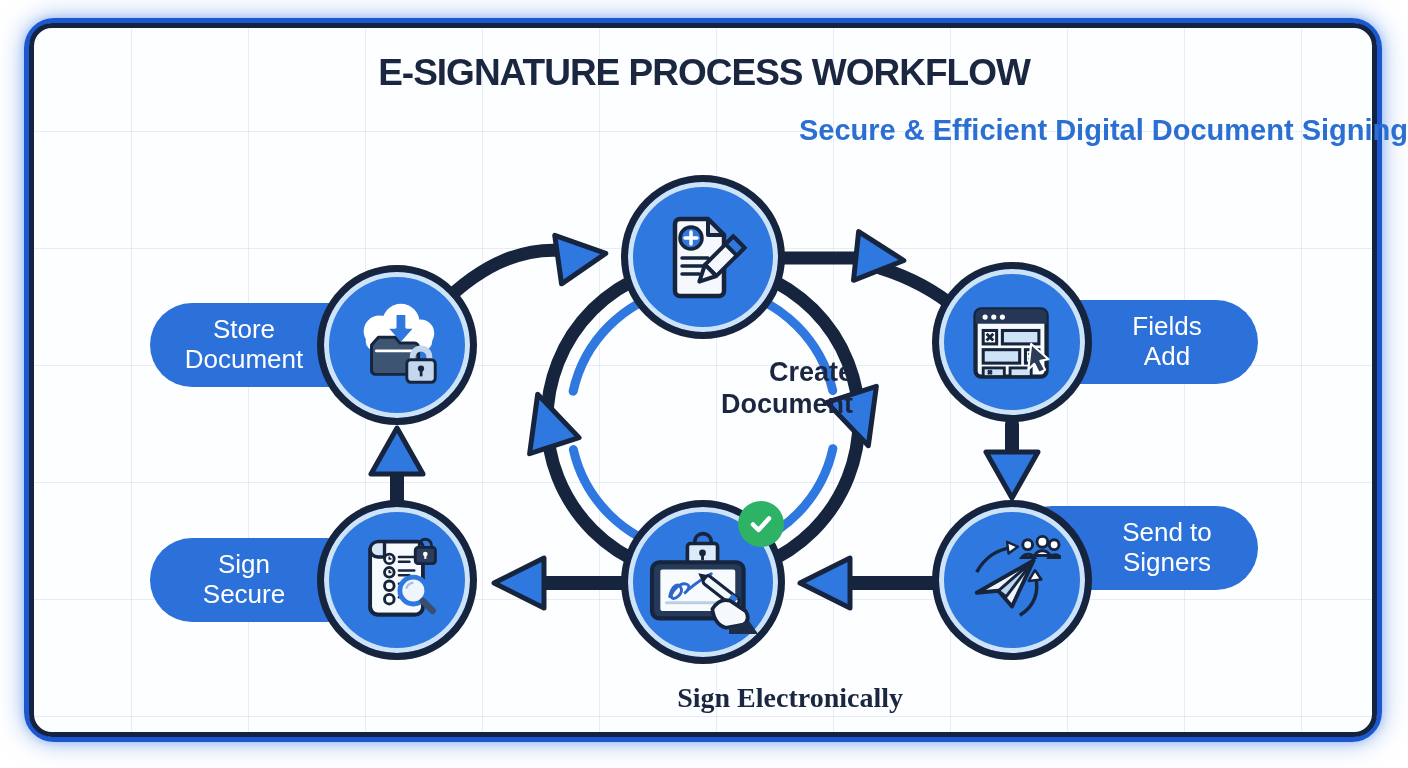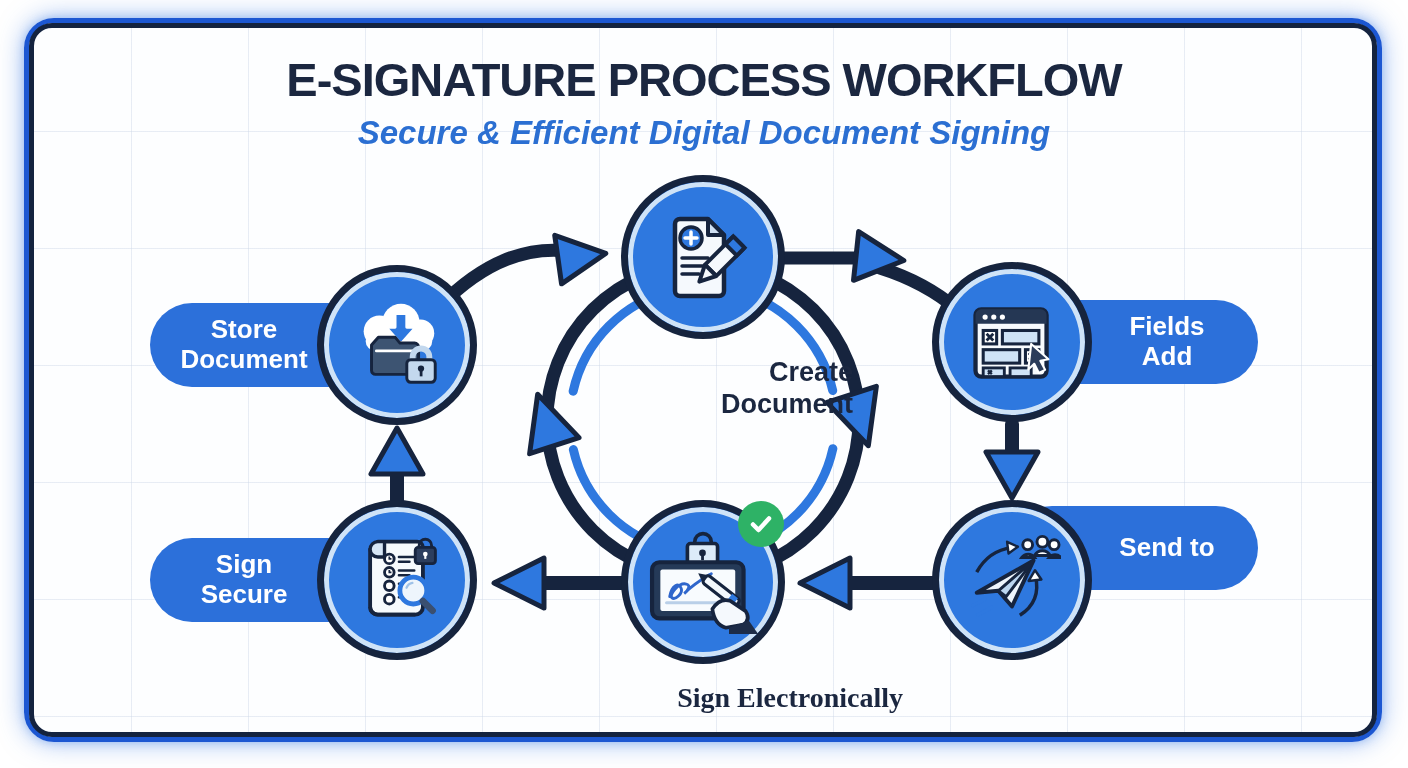--- a/index.html
+++ b/index.html
@@ -11,29 +11,29 @@
     border:5px solid #1c57d2;border-radius:30px;box-sizing:border-box;
     box-shadow:0 0 26px rgba(70,130,230,.55), 0 0 8px rgba(70,130,230,.35);z-index:0;}
   .frame-inner{position:absolute;inset:0;border:5px solid #14233f;border-radius:23px;
     background-color:#fdfeff;
     background-image:
       linear-gradient(to right, rgba(205,216,232,.45) 1.5px, transparent 1.5px),
       linear-gradient(to bottom, rgba(205,216,232,.45) 1.5px, transparent 1.5px);
     background-size:117px 117px;background-position:-20px -14px;}
 
   .title{position:absolute;left:0;right:0;top:52px;text-align:center;z-index:4;
-    font-size:47px;font-weight:800;letter-spacing:-1px;color:#1b2740;}
-  .subtitle{position:absolute;left:0;right:0;top:114px;text-align:center;z-index:4;
-    font-size:33px;font-weight:600;color:#2b6fd2;font-style:italic;}
+    font-size:37px;font-weight:800;letter-spacing:-1px;color:#1b2740;}
+  .subtitle{position:absolute;left:0;right:0;top:114px;text-align:right;z-index:4;
+    font-size:29px;font-weight:600;color:#2b6fd2;}
 
   svg.connectors{position:absolute;left:0;top:0;z-index:1;}
 
   .pill{position:absolute;height:84px;background:#2c70da;border-radius:42px;z-index:2;}
   .pill-text{position:absolute;top:50%;transform:translateY(-50%);
-    color:#ffffff;font-size:26px;font-weight:700;line-height:1.15;text-align:center;}
+    color:#ffffff;font-size:26px;font-weight:400;line-height:1.15;text-align:center;}
   .pill-text span{display:block;}
   .pill-left .pill-text{left:0;width:188px;}
   .pill-right .pill-text{right:0;width:182px;}
 
   .node{position:absolute;border-radius:50%;background:#2e78df;border:7px solid #16243e;
     box-sizing:border-box;box-shadow:inset 0 0 0 5px #cfe3f7;z-index:3;
     display:flex;align-items:center;justify-content:center;}
   .node svg{display:block;}
 
   .node-label{position:absolute;z-index:4;text-align:right;color:#1b2740;
@@ -112,20 +112,21 @@
   </div>
   <div class="pill pill-right" style="left:1010px;top:300px;width:248px;">
     <div class="pill-text">
       <span>Fields</span>
       <span>Add</span>
     </div>
   </div>
   <div class="pill pill-right" style="left:1010px;top:506px;width:248px;">
     <div class="pill-text">
       <span>Send to</span>
+      <span>Signers</span>
     </div>
   </div>
 
   <div class="node" style="left:621px;top:175px;width:164px;height:164px;">
     <svg width="100" height="100" viewBox="0 0 100 100">
       <path d="M27 12 h28 l16 16 v56 a5 5 0 0 1 -5 5 h-39 a5 5 0 0 1 -5 -5 v-67 a5 5 0 0 1 5 -5 z" fill="#f5f9fd" stroke="#16243e" stroke-width="4.5" stroke-linejoin="round"></path>
       <path d="M55 12 l16 16 h-16 z" fill="#cfe0f3" stroke="#16243e" stroke-width="4" stroke-linejoin="round"></path>
       <circle cx="38" cy="31" r="11" fill="#2e78df" stroke="#16243e" stroke-width="3.5"></circle>
       <path d="M38 25 v12 M32 31 h12" stroke="#ffffff" stroke-width="3.5" stroke-linecap="round"></path>
       <path d="M29 51 h26 M29 59 h26 M29 67 h17" stroke="#16243e" stroke-width="3.5" stroke-linecap="round"></path>

